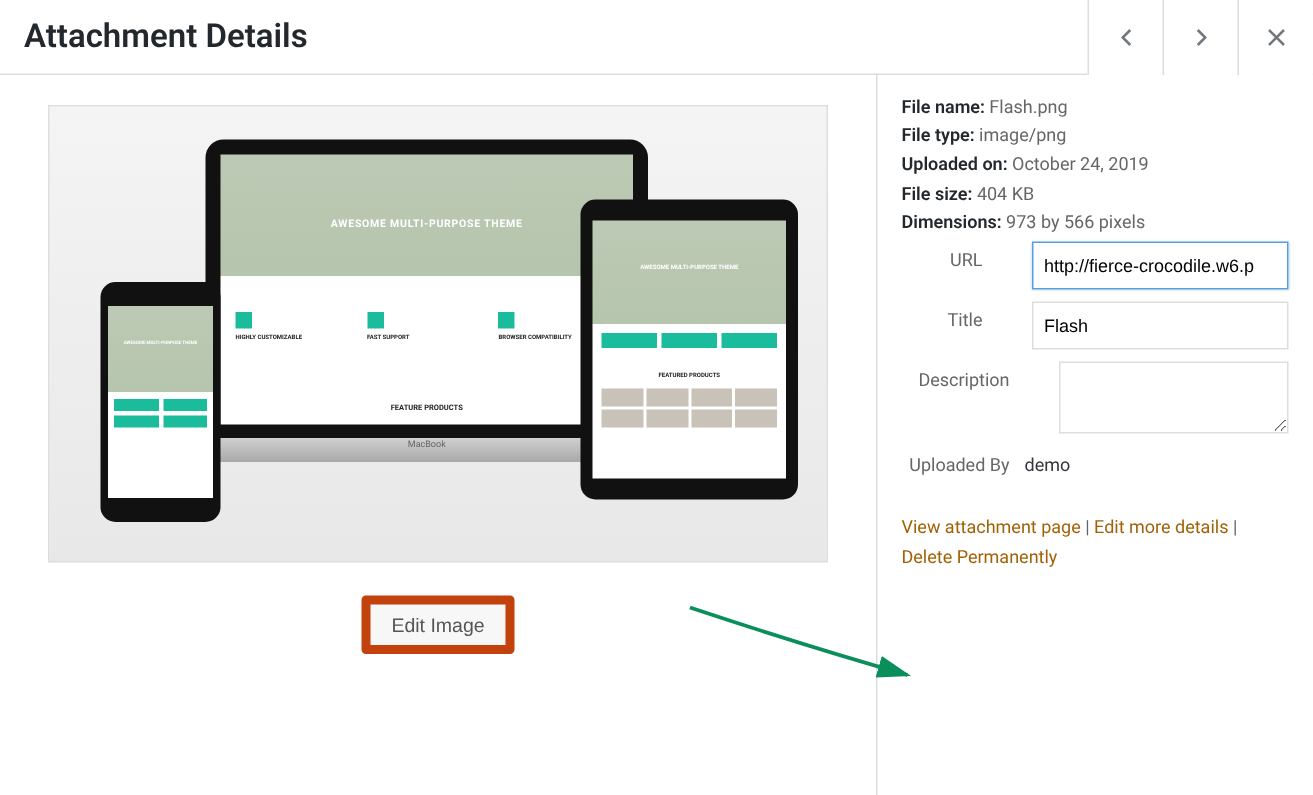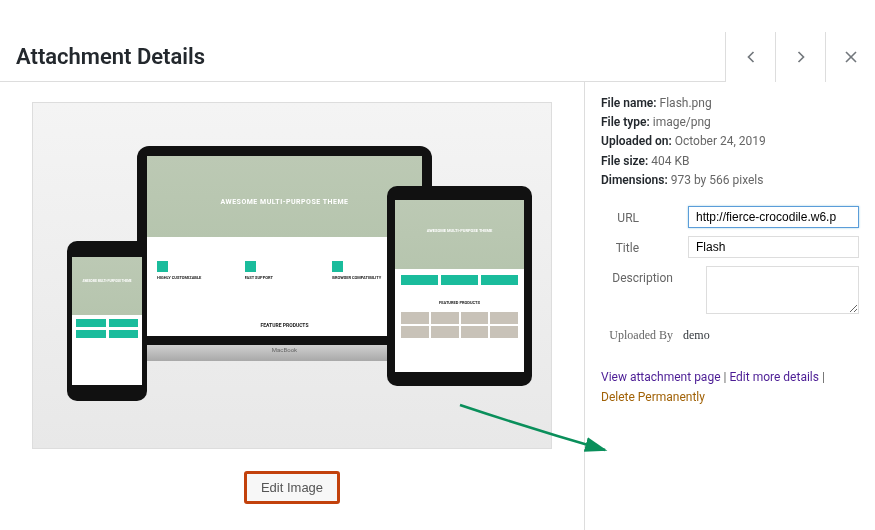--- a/index.html
+++ b/index.html
@@ -1,25 +1,25 @@
 <!DOCTYPE html>
 <html><head>
 <meta charset="utf-8">
 <style>
   * { box-sizing: border-box; margin: 0; padding: 0; }
   body { font-family: -apple-system, BlinkMacSystemFont, "Segoe UI", Roboto, sans-serif; font-size: 13px; color: #32373c; background: #fff; width: 875px; height: 530px; overflow: hidden; }
   .modal { width: 875px; height: 530px; display: flex; flex-direction: column; }
-  .header { display: flex; align-items: center; justify-content: space-between; border-bottom: 1px solid #ddd; height: 50px; padding-left: 16px; margin-top: 32px; }
+  .header { display: flex; align-items: center; justify-content: space-between; border-bottom: 1px solid #ddd; height: 50px; padding-left: 16px; }
   .header h1 { font-size: 22px; font-weight: 600; color: #23282d; }
   .header-nav { display: flex; height: 100%; }
   .nav-btn { width: 50px; height: 50px; border-left: 1px solid #ddd; display: flex; align-items: center; justify-content: center; cursor: pointer; background: #fff; border-top:none; border-bottom:none; border-right:none; color:#72777c; }
   .nav-btn svg { width: 20px; height: 20px; }
   .body { flex: 1; display: flex; min-height: 0; }
   .preview { flex: 1; display: flex; flex-direction: column; align-items: center; justify-content: flex-start; padding: 20px; border-right: 1px solid #ddd; }
-  .preview-img { width: 520px; height: 347px; background: linear-gradient(180deg,#f4f4f4,#e8e8e8); border:1px solid #ddd; display:flex; align-items:center; justify-content:center; position:relative; overflow:hidden; }
+  .preview-img { width: 520px; height: 305px; background: linear-gradient(180deg,#f4f4f4,#e8e8e8); border:1px solid #ddd; display:flex; align-items:center; justify-content:center; position:relative; overflow:hidden; }
   .devices { position:relative; width: 480px; height: 280px; }
   .laptop { position:absolute; left:85px; top:10px; width:295px; height:200px; background:#111; border-radius:12px 12px 0 0; padding:10px; }
   .laptop .screen { width:100%; height:100%; background:linear-gradient(180deg,#bcc9b4 0%,#b6c5ae 45%,#fff 45%,#fff 100%); position:relative; }
   .laptop .screen .hero-text { position:absolute; top:42px; left:0; right:0; text-align:center; color:#fff; font-size:7px; font-weight:700; letter-spacing:0.5px; }
   .laptop .screen .features { position:absolute; top:105px; left:10px; right:10px; display:flex; gap:8px; }
   .laptop .screen .features div { flex:1; }
   .laptop .screen .features .fi { width:11px; height:11px; background:#1abc9c; margin-bottom:3px; }
   .laptop .screen .features .ft { font-size:4px; font-weight:700; color:#222; }
   .laptop .screen .fp { position:absolute; bottom:8px; left:0; right:0; text-align:center; font-size:5px; font-weight:700; color:#222; }
   .laptop-base { position:absolute; left:65px; top:209px; width:335px; height:16px; background:linear-gradient(180deg,#d0d0d0,#a8a8a8); border-radius:0 0 16px 16px; }
@@ -30,33 +30,33 @@
   .tablet .screen .grid { position:absolute; top:75px; left:6px; right:6px; display:grid; grid-template-columns:repeat(3,1fr); gap:3px;}
   .tablet .screen .grid div { height:10px; background:#1abc9c; }
   .tablet .screen .fp2 { position:absolute; top:100px; left:0; right:0; text-align:center; font-size:4px; font-weight:700; color:#222;}
   .tablet .screen .thumbs { position:absolute; top:112px; left:6px; right:6px; display:grid; grid-template-columns:repeat(4,1fr); gap:2px; }
   .tablet .screen .thumbs div { height:12px; background:#c8c2b8; }
   .phone { position:absolute; left:15px; top:105px; width:80px; height:160px; background:#111; border-radius:10px; padding:16px 5px; }
   .phone .screen { width:100%; height:100%; background:linear-gradient(180deg,#bcc9b4 0%,#b6c5ae 45%,#fff 45%,#fff 100%); position:relative;}
   .phone .screen .hero-text { position:absolute; top:22px; left:0; right:0; text-align:center; color:#fff; font-size:3px; font-weight:700;}
   .phone .screen .grid2 { position:absolute; top:62px; left:4px; right:4px; display:grid; grid-template-columns:repeat(2,1fr); gap:3px;}
   .phone .screen .grid2 div { height:8px; background:#1abc9c; }
-  .edit-btn { margin-top: 22px; padding: 6px 14px; background: #f7f7f7; border: 3px solid #c2410c; border-radius: 3px; cursor: pointer; font-size: 13px; color: #555; }
+  .edit-btn { margin-top: 22px; padding: 6px 14px; background: #f7f7f7; border: 6px solid #c2410c; border-radius: 3px; cursor: pointer; font-size: 13px; color: #555; }
   .sidebar { width: 290px; padding: 12px 16px; overflow-y: auto; font-size: 12px; }
-  .meta { color: #666; line-height: 1.6; margin-bottom: 16px; }
+  .meta { color: #666; line-height: 1.6; margin-bottom: 3px; }
   .meta strong { color: #23282d; font-weight:600; }
   .form-row { display: flex; align-items: flex-start; margin-bottom: 8px; gap: 23px; }
   .form-row label { width: 82px; text-align: right; padding-right: 10px; padding-top: 5px; color: #666; font-size:12px; }
-  .form-row input[type=text] { flex: 1; padding: 4px 7px; border: 1px solid #ddd; font-size: 12px; height:22px;margin-left:16px; }
+  .form-row input[type=text] { flex: 1; padding: 4px 7px; border: 1px solid #ddd; font-size: 12px; height:32px; }
   .form-row input.url { border:1px solid #5b9dd9; box-shadow: 0 0 2px rgba(30,140,190,0.4); }
   .form-row textarea { flex: 1; padding: 4px 6px; border: 1px solid #ddd; font-size: 12px; resize: vertical; height: 48px; }
-  .uploaded-by { margin: 14px 0 24px 0; display:flex;font-family:Liberation Serif, serif;}
+  .uploaded-by { margin: 14px 0 24px 0; display:flex;}
   .uploaded-by label{ width:82px; text-align:right; padding-right:10px; color:#666;}
   .links { line-height: 1.7; }
-  .links a { color: #4c1d95; text-decoration: none; }
+  .links a { color: #a16207; text-decoration: none; }
   .links .sep { color: #666; }
   .links a.delete { color: #a16207; }
   .arrow-annotation { position:absolute; pointer-events:none; }
 </style>
 </head>
 <body>
 
 <div class="modal">
   <div class="header">
     <h1>Attachment Details</h1>

